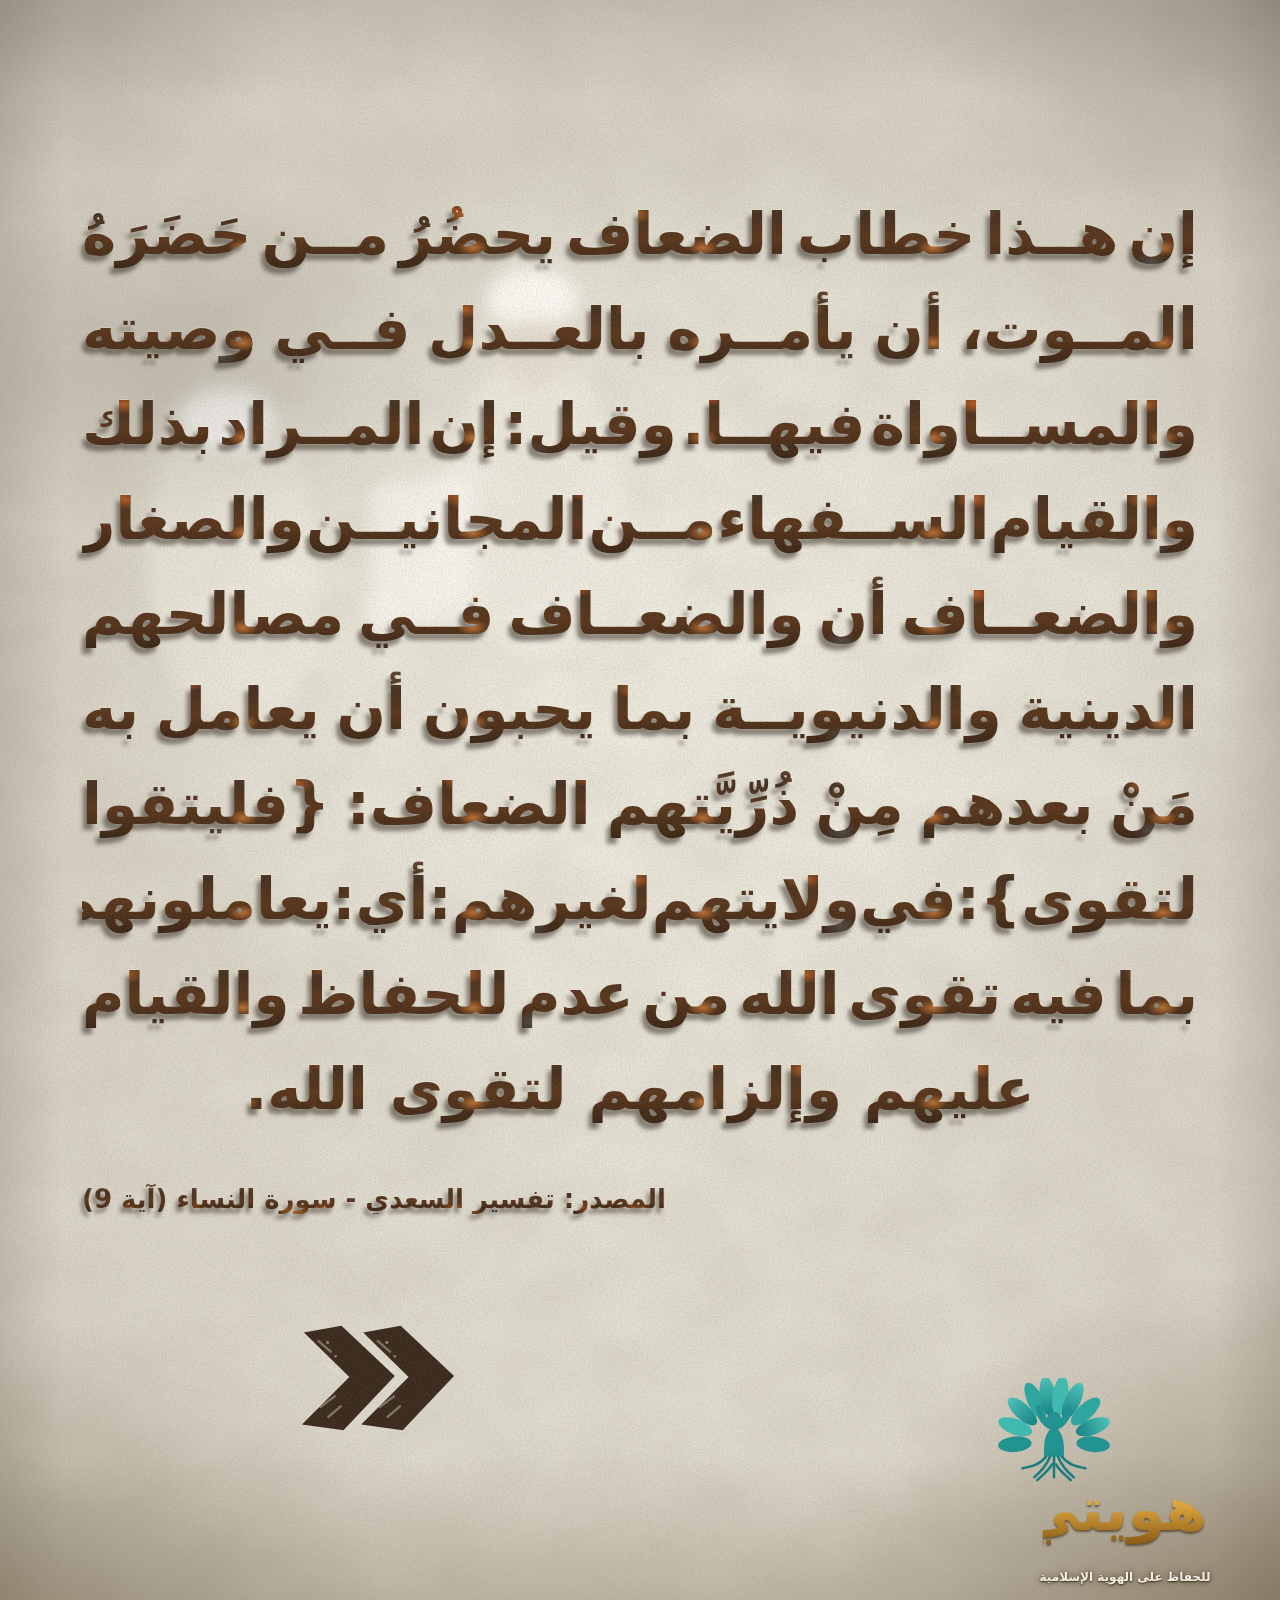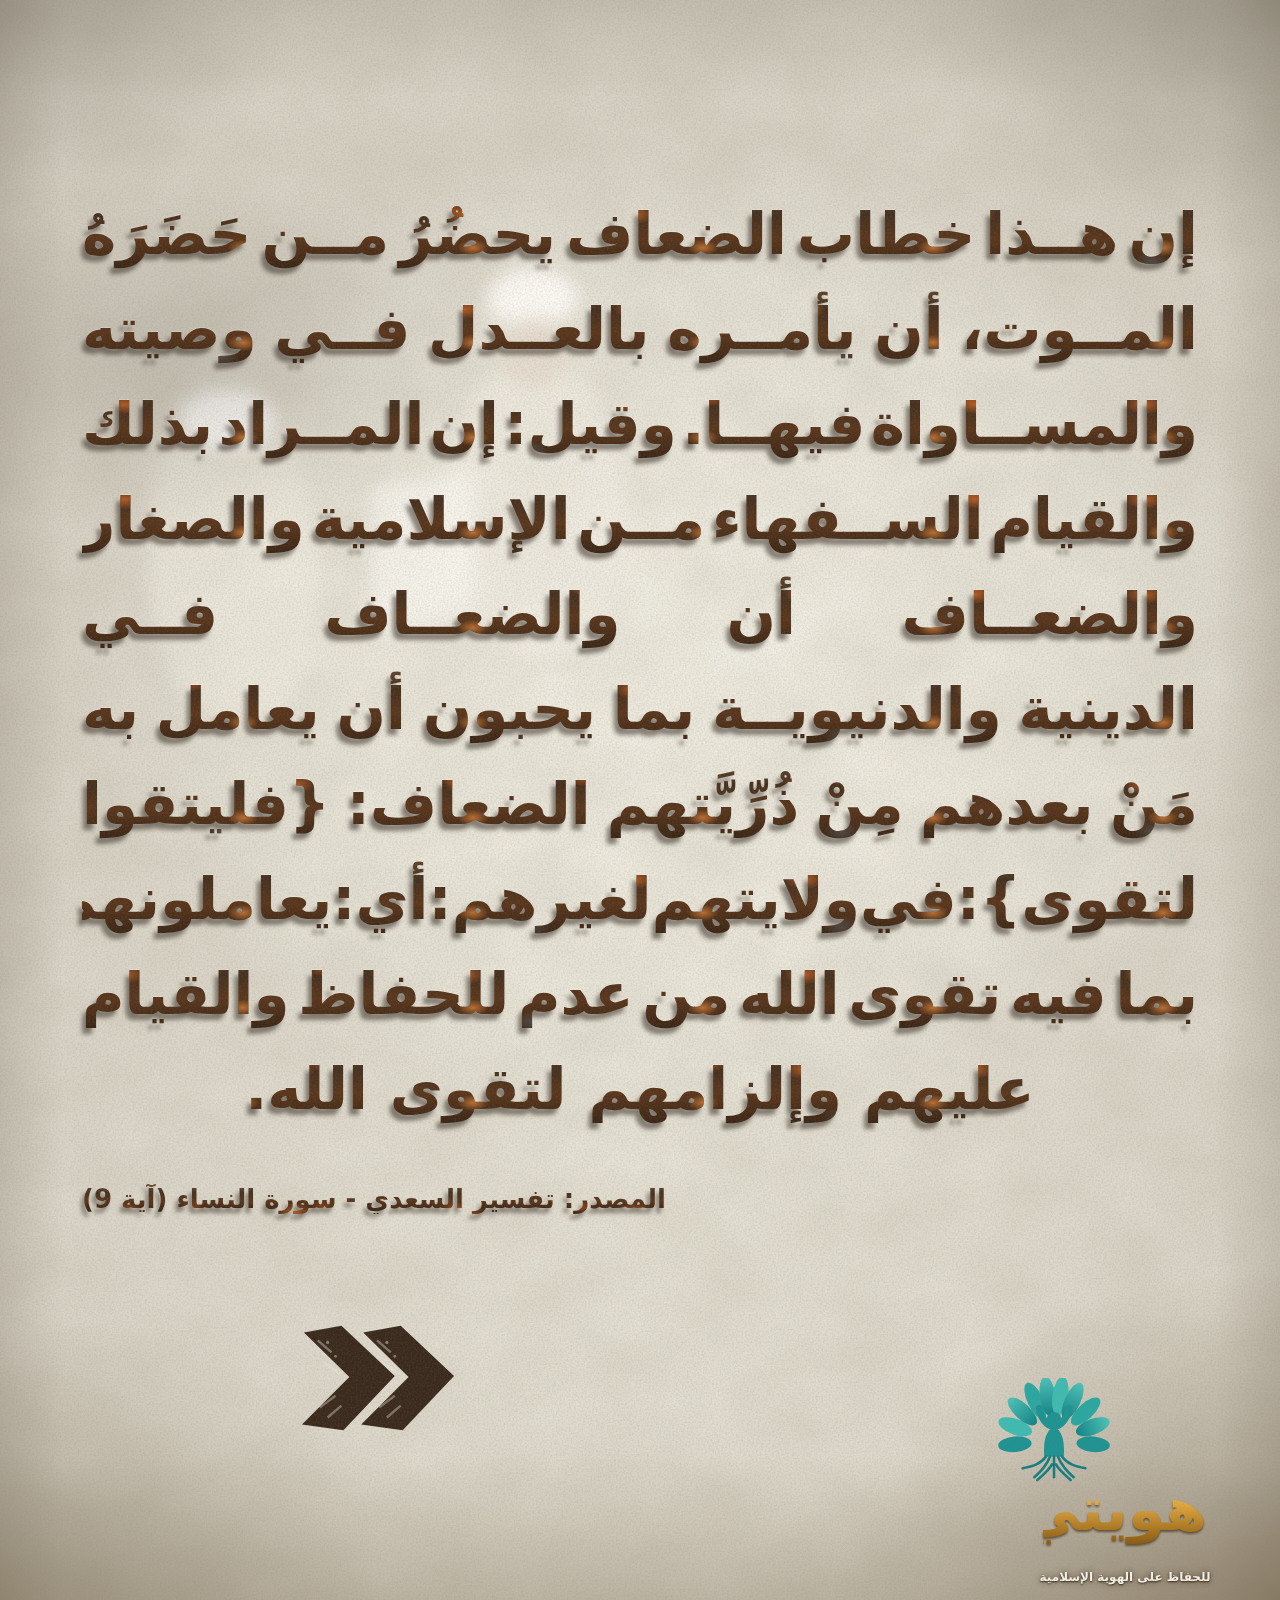--- a/index.html
+++ b/index.html
@@ -132,28 +132,29 @@
       <span class="w">فيهــا.</span>
       <span class="w">وقيل:</span>
       <span class="w">إن</span>
       <span class="w">المــراد</span>
       <span class="w">بذلك</span>
     </div>
     <div class="quote-line copper fit">
       <span class="w">والقيام</span>
       <span class="w">الســفهاء</span>
       <span class="w">مــن</span>
-      <span class="w">الإسلامية</span>
+      <span class="w">المجانيــن</span>
       <span class="w">والصغار</span>
     </div>
     <div class="quote-line copper fit">
       <span class="w">والضعــاف</span>
       <span class="w">أن</span>
       <span class="w">والضعــاف</span>
       <span class="w">فــي</span>
+      <span class="w">مصالحهم</span>
     </div>
     <div class="quote-line copper fit">
       <span class="w">الدينية</span>
       <span class="w">والدنيويــة</span>
       <span class="w">بما</span>
       <span class="w">يحبون</span>
       <span class="w">أن</span>
       <span class="w">يعامل</span>
       <span class="w">به</span>
     </div>

